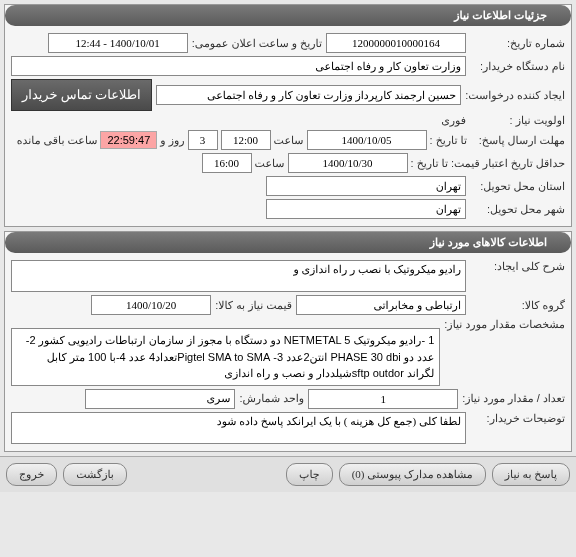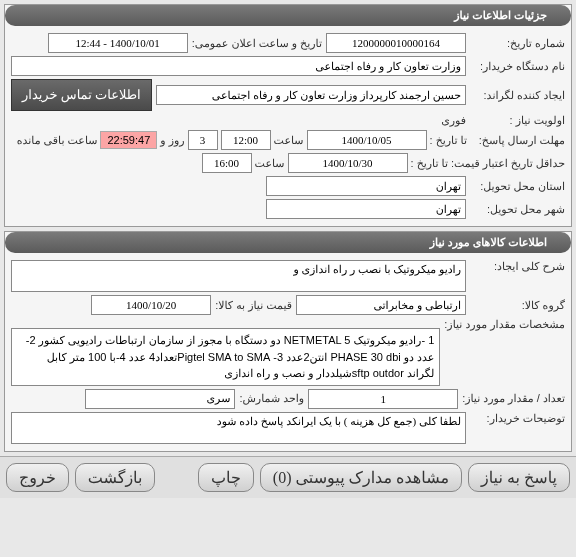--- a/index.html
+++ b/index.html
@@ -61,21 +61,21 @@
   font-size: 13px;
   cursor: pointer;
   border-radius: 0;
 }
 .btn-light {
   background: linear-gradient(#f0f0f0, #d0d0d0);
   color: #333;
   border: 1px solid #888;
   padding: 4px 12px;
   font-family: Tahoma;
-  font-size: 16px;
+  font-size: 11px;
   cursor: pointer;
   border-radius: 10px;
 }
 .countdown {
   background: #fca5a5;
   border: 1px solid #aaa;
   padding: 2px 6px;
   font-size: 11px;
 }
 textarea {
@@ -126,21 +126,21 @@
       <span class="inline-label">تاریخ و ساعت اعلان عمومی:</span>
       <input type="text" class="textbox textbox-date" style="width: 140px;" value="1400/10/01 - 12:44">
     </div>
 
     <div class="row">
       <span class="label">نام دستگاه خریدار:</span>
       <input type="text" class="textbox textbox-wide" value="وزارت تعاون کار و رفاه اجتماعی" style="">
     </div>
 
     <div class="row">
-      <span class="label">ایجاد کننده لگراند:</span>
+      <span class="label">ایجاد کننده درخواست:</span>
       <input type="text" class="textbox textbox-wide" value="حسین ارجمند کارپرداز وزارت تعاون کار و رفاه اجتماعی" style="">
       <button class="btn">اطلاعات تماس خریدار</button>
     </div>
 
     <div class="row">
       <span class="label">اولویت نیاز :</span>
       <span class="inline-label">فوری</span>
     </div>
 
     <div class="row small-gap">

